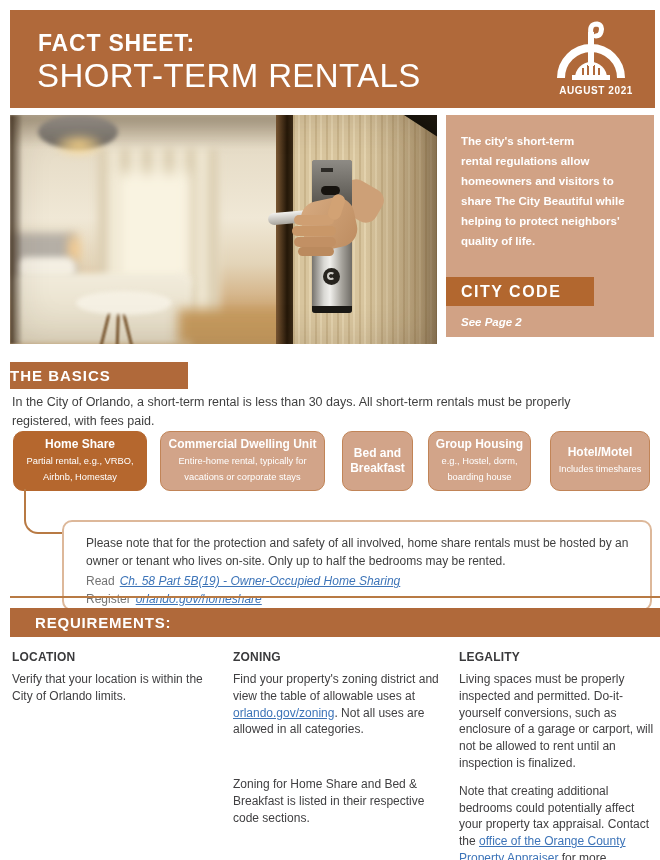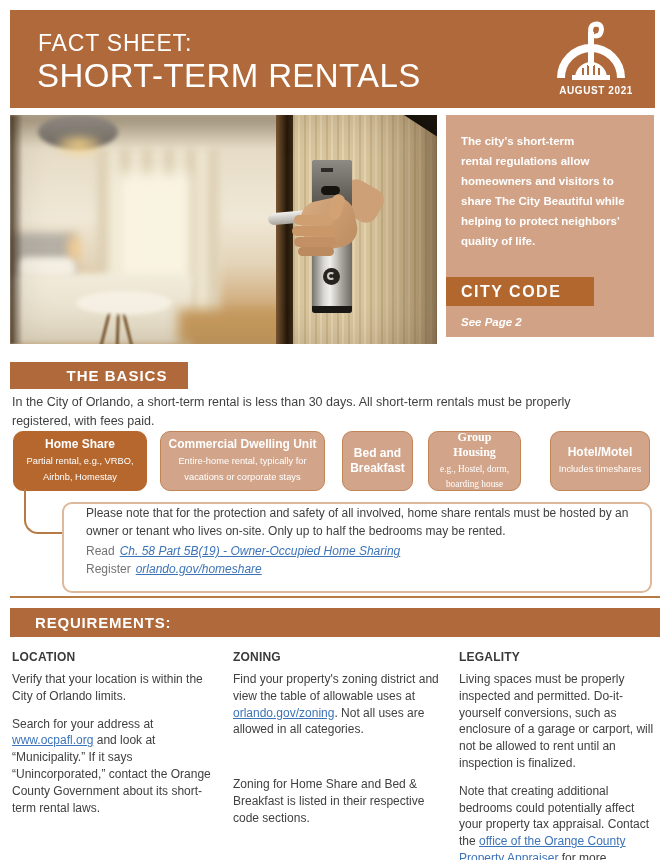--- a/index.html
+++ b/index.html
@@ -2,21 +2,21 @@
 <html><head>
 <meta charset="utf-8">
 <style>
   * { margin:0; padding:0; box-sizing:border-box; }
   html,body { background:#ffffff; }
   body { font-family:"Liberation Sans","DejaVu Sans",sans-serif; }
   .page { position:relative; width:660px; height:860px; background:#fff; overflow:hidden; }
 
   
   .header { position:absolute; left:10px; top:10px; width:645px; height:98px; background:#b0693a; }
-  .kicker { position:absolute; left:28px; top:20px; color:#fff; font-size:23px; letter-spacing:.8px; font-weight:400; }
+  .kicker { position:absolute; left:28px; top:20px; color:#fff; font-size:23px; letter-spacing:.8px; font-weight:700; }
   .title  { position:absolute; left:27px; top:47px; color:#fff; font-size:33px; font-weight:normal; letter-spacing:.4px; }
   .icon-wrap { position:absolute; right:22px; top:10px; width:84px; height:86px; text-align:right; }
   .icon-wrap svg { display:block; margin:0 auto; }
   .date-badge { color:#fff; font-size:10px; font-weight:bold; letter-spacing:.6px; margin-top:3px; }
 
   
   .photo { position:absolute; left:10px; top:115px; width:427px; height:229px; overflow:hidden; background:#e8dcc6; }
   .photo > div { position:absolute; }
   .ph-bg { inset:0; background:linear-gradient(180deg,#c9bca6 0%,#e6dcc7 15%,#f0e8d6 45%,#e3d4b8 65%,#cfa877 85%,#c09a66 100%); }
   .ph-ceiling { left:0; top:0; width:280px; height:30px; background:linear-gradient(180deg,rgba(115,100,75,.4),rgba(115,100,75,0)); filter:blur(3px); }
@@ -66,39 +66,39 @@
   .panel { position:absolute; left:446px; top:115px; width:208px; height:222px; background:#d1a285; }
   .panel-text { position:absolute; left:15px; top:16px; width:182px; color:#fff; font-weight:bold; font-size:11.5px; line-height:20px; white-space:pre-line; }
   .city-code { position:absolute; left:0; top:162px; width:148px; height:29px; background:#b2672f; color:#fff; font-weight:bold; font-size:16px; letter-spacing:1.5px; line-height:29px; padding-left:15px; }
   .see-page { position:absolute; left:15px; top:201px; color:#fff; font-weight:bold; font-style:italic; font-size:11.5px; }
 
   
   .disclaimer { position:absolute; left:12px; top:348px; width:646px; font-size:7.6px; font-weight:bold; font-style:italic; color:#a35c2c; white-space:nowrap; }
   .disclaimer a { color:#3d74b8; }
 
   
-  .basics-bar { position:absolute; left:10px; top:362px; width:178px; height:27px; background:#b0693a; color:#fff; font-weight:bold; font-size:15px; letter-spacing:1px; text-align:center; line-height:27px;padding-left:36px; }
+  .basics-bar { position:absolute; left:10px; top:362px; width:178px; height:27px; background:#b0693a; color:#fff; font-weight:bold; font-size:15px; letter-spacing:1px; text-align:left; line-height:27px; }
   .intro { position:absolute; left:12px; top:393px; width:608px; font-size:12.5px; line-height:1.55; color:#3f3f3f; }
 
   
   .cat { position:absolute; top:431px; height:60px; border-radius:10px; background:#d2a489; border:1.5px solid #c18457; color:#fff; display:flex; flex-direction:column; justify-content:center; text-align:center; padding:4px 6px; }
   .cat.hl { background:#b5672e; border-color:#b5672e; }
   .cat .t { font-weight:bold; font-size:12px; line-height:1.25; }
   .cat .s { font-size:9.3px; line-height:1.65; margin-top:2px; }
   .cat.c1 { left:13px;  width:134px; }
   .cat.c2 { left:160px; width:165px; }
   .cat.c3 { left:342px; width:71px; }
   .cat.c3 .t { font-size:12px; }
-  .cat.c4 { left:428px; width:93px;font-family:Liberation Serif, serif; }
+  .cat.c4 { left:428px; width:103px; }
   .cat.c5 { left:550px; width:100px; }
 
   .connector { position:absolute; left:24px; top:489px; width:40px; height:45px; border-left:2.5px solid #b87a44; border-bottom:2.5px solid #b87a44; border-bottom-left-radius:14px; }
 
   
-  .note { position:absolute; left:62px; top:502px; width:590px; height:91px; background:#fff; border:2px solid #ddb89a; border-radius:10px; padding:0 20px 10px 22px; }
+  .note { position:absolute; left:62px; top:520px; width:590px; height:91px; background:#fff; border:2px solid #ddb89a; border-radius:10px; padding:12px 20px 10px 22px; }
   .note-text { font-size:12px; line-height:1.5; color:#3f3f3f; }
   .note-row { margin-top:4px; font-size:12px; }
   .note-label { color:#737373; font-weight:normal; margin-right:5px; }
   .note a { color:#3d74b8; font-style:italic; }
 
   
   .divider { position:absolute; left:10px; top:596px; width:650px; height:2px; background:#b87a44; }
   .req-bar { position:absolute; left:10px; top:608px; width:650px; height:29px; background:#b0693a; color:#fff; font-weight:bold; font-size:15px; letter-spacing:.8px; line-height:29px; padding-left:25px; }
   .req-cols { position:absolute; left:12px; top:650px; width:644px; display:grid; grid-template-columns:205px 210px 196px; column-gap:16px; }
   .req-col h3 { font-size:12px; color:#3a3a3c; font-weight:bold; margin-bottom:7px; letter-spacing:.2px; }
@@ -225,21 +225,20 @@
     </div>
   </div>
 
   <div class="divider"></div>
   <div class="req-bar">REQUIREMENTS:</div>
 
   <div class="req-cols">
     <div class="req-col">
       <h3>LOCATION</h3>
       <p><span>Verify that your location is within the City of Orlando limits.</span></p>
-      <p><span>Search for your address at </span><a href="#">www.ocpafl.org</a><span> and look at “Municipality.” If it says “Unincorporated,” contact the Orange County Government about its short-term rental laws.</span></p>
     </div>
     <div class="req-col">
       <h3>ZONING</h3>
       <p><span>Find your property's zoning district and view the table of allowable uses at </span><a href="#">orlando.gov/zoning</a><span>. Not all uses are allowed in all categories.</span></p>
       <p class="gap-lg"><span>Zoning for Home Share and Bed &amp; Breakfast is listed in their respective code sections.</span></p>
     </div>
     <div class="req-col">
       <h3>LEGALITY</h3>
       <p><span>Living spaces must be properly inspected and permitted. Do-it-yourself conversions, such as enclosure of a garage or carport, will not be allowed to rent until an inspection is finalized.</span></p>
       <p><span>Note that creating additional bedrooms could potentially affect your property tax appraisal. Contact the </span><a href="#">office of the Orange County Property Appraiser</a><span> for more information.</span></p>

